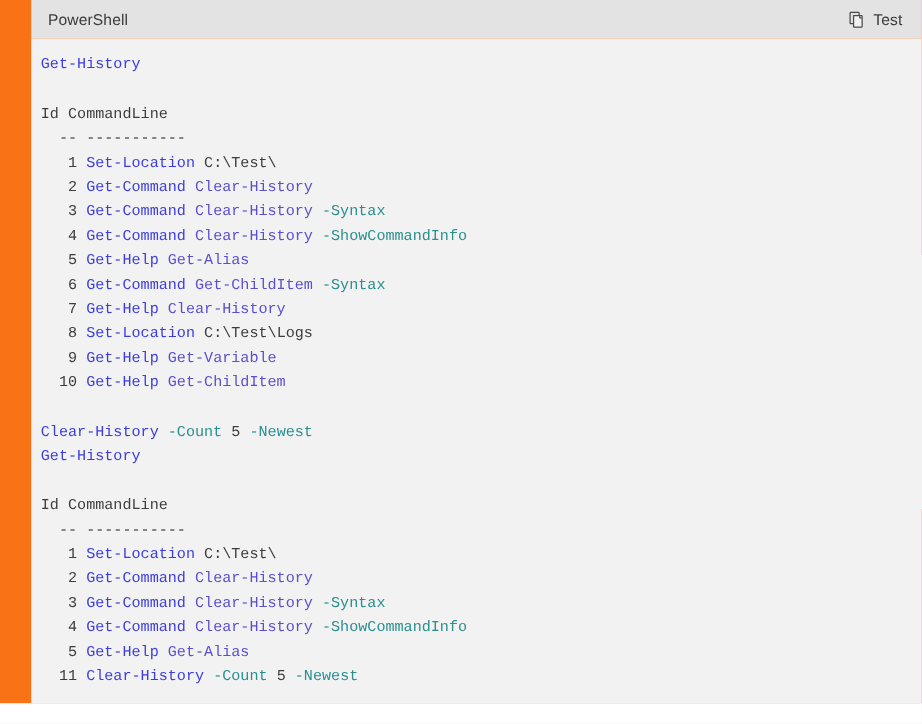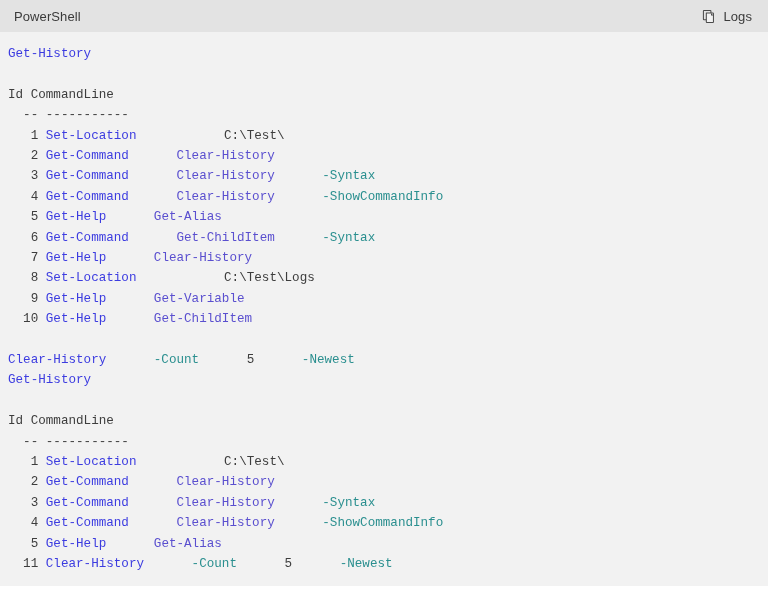--- a/index.html
+++ b/index.html
@@ -15,20 +15,21 @@
     overflow: hidden;
   }
 
   .code-card {
     width: 768px;
     height: 586px;
     background: #f97316;
     display: flex;
     flex-direction: column;
     box-sizing: border-box;
+    padding-left: 26px;
   }
 
   
   .card-header {
     height: 32px;
     min-height: 32px;
     background: #e3e3e3;
     display: flex;
     align-items: center;
     justify-content: space-between;
@@ -90,21 +91,21 @@
     tab-size: 4;
   }
 
   .ln { display: block; min-height: 20.4px; }
   .ln.blank { height: 20.4px; }
 
   
   .tok-cmdlet  { color: #3c3ce0; }
   .tok-arg     { color: #5a4fcf; }
   .tok-param   { color: #2a8f8f; }
-  .tok-plain   { color: #3d3d3d; margin-left: 40px; }
+  .tok-plain   { color: #3d3d3d; }
   .tok-num     { color: #3d3d3d; }
   .tok-header  { color: #3d3d3d; }
   .tok-rule    { color: #3d3d3d; }
 </style>
 </head>
 <body>
 
 <div class="code-card">
 
   <div class="card-header">
@@ -112,21 +113,21 @@
 
     <button class="copy-button">
       <span class="copy-icon-wrap">
         <svg class="copy-icon" viewBox="0 0 16 16" aria-hidden="true">
           <rect x="1.5" y="1.5" width="8" height="10" rx="0.6" fill="none" stroke="#4a4a4a" stroke-width="1.1"></rect>
           <path d="M4.6 4.2 H11.6 A0.6 0.6 0 0 1 12.2 4.8 V13.9 A0.6 0.6 0 0 1 11.6 14.5 H5.2
                    A0.6 0.6 0 0 1 4.6 13.9 Z" fill="#f2f2f2" stroke="#4a4a4a" stroke-width="1.1" stroke-linejoin="round"></path>
           <path d="M9.6 4.2 L12.2 6.9 L9.6 6.9 Z" fill="#4a4a4a"></path>
         </svg>
       </span>
-      <span class="copy-label">Logs</span>
+      <span class="copy-label">Test</span>
     </button>
   </div>
 
   <div class="code-body">
     <pre class="code-pre" id="code-pre"><span class="ln"><span class="tok-cmdlet">Get-History</span></span><span class="ln blank">&nbsp;</span><span class="ln"><span class="tok-header">Id CommandLine</span></span><span class="ln"><span class="tok-rule">  -- -----------</span></span><span class="ln"><span class="tok-num">   1 </span><span class="tok-cmdlet">Set-Location</span><span class="tok-plain"> </span><span class="tok-plain">C:\Test\</span></span><span class="ln"><span class="tok-num">   2 </span><span class="tok-cmdlet">Get-Command</span><span class="tok-plain"> </span><span class="tok-arg">Clear-History</span></span><span class="ln"><span class="tok-num">   3 </span><span class="tok-cmdlet">Get-Command</span><span class="tok-plain"> </span><span class="tok-arg">Clear-History</span><span class="tok-plain"> </span><span class="tok-param">-Syntax</span></span><span class="ln"><span class="tok-num">   4 </span><span class="tok-cmdlet">Get-Command</span><span class="tok-plain"> </span><span class="tok-arg">Clear-History</span><span class="tok-plain"> </span><span class="tok-param">-ShowCommandInfo</span></span><span class="ln"><span class="tok-num">   5 </span><span class="tok-cmdlet">Get-Help</span><span class="tok-plain"> </span><span class="tok-arg">Get-Alias</span></span><span class="ln"><span class="tok-num">   6 </span><span class="tok-cmdlet">Get-Command</span><span class="tok-plain"> </span><span class="tok-arg">Get-ChildItem</span><span class="tok-plain"> </span><span class="tok-param">-Syntax</span></span><span class="ln"><span class="tok-num">   7 </span><span class="tok-cmdlet">Get-Help</span><span class="tok-plain"> </span><span class="tok-arg">Clear-History</span></span><span class="ln"><span class="tok-num">   8 </span><span class="tok-cmdlet">Set-Location</span><span class="tok-plain"> </span><span class="tok-plain">C:\Test\Logs</span></span><span class="ln"><span class="tok-num">   9 </span><span class="tok-cmdlet">Get-Help</span><span class="tok-plain"> </span><span class="tok-arg">Get-Variable</span></span><span class="ln"><span class="tok-num">  10 </span><span class="tok-cmdlet">Get-Help</span><span class="tok-plain"> </span><span class="tok-arg">Get-ChildItem</span></span><span class="ln blank">&nbsp;</span><span class="ln"><span class="tok-cmdlet">Clear-History</span><span class="tok-plain"> </span><span class="tok-param">-Count</span><span class="tok-plain"> </span><span class="tok-num">5</span><span class="tok-plain"> </span><span class="tok-param">-Newest</span></span><span class="ln"><span class="tok-cmdlet">Get-History</span></span><span class="ln blank">&nbsp;</span><span class="ln"><span class="tok-header">Id CommandLine</span></span><span class="ln"><span class="tok-rule">  -- -----------</span></span><span class="ln"><span class="tok-num">   1 </span><span class="tok-cmdlet">Set-Location</span><span class="tok-plain"> </span><span class="tok-plain">C:\Test\</span></span><span class="ln"><span class="tok-num">   2 </span><span class="tok-cmdlet">Get-Command</span><span class="tok-plain"> </span><span class="tok-arg">Clear-History</span></span><span class="ln"><span class="tok-num">   3 </span><span class="tok-cmdlet">Get-Command</span><span class="tok-plain"> </span><span class="tok-arg">Clear-History</span><span class="tok-plain"> </span><span class="tok-param">-Syntax</span></span><span class="ln"><span class="tok-num">   4 </span><span class="tok-cmdlet">Get-Command</span><span class="tok-plain"> </span><span class="tok-arg">Clear-History</span><span class="tok-plain"> </span><span class="tok-param">-ShowCommandInfo</span></span><span class="ln"><span class="tok-num">   5 </span><span class="tok-cmdlet">Get-Help</span><span class="tok-plain"> </span><span class="tok-arg">Get-Alias</span></span><span class="ln"><span class="tok-num">  11 </span><span class="tok-cmdlet">Clear-History</span><span class="tok-plain"> </span><span class="tok-param">-Count</span><span class="tok-plain"> </span><span class="tok-num">5</span><span class="tok-plain"> </span><span class="tok-param">-Newest</span></span></pre>
   </div>
 
 </div>
 
 </body></html>

